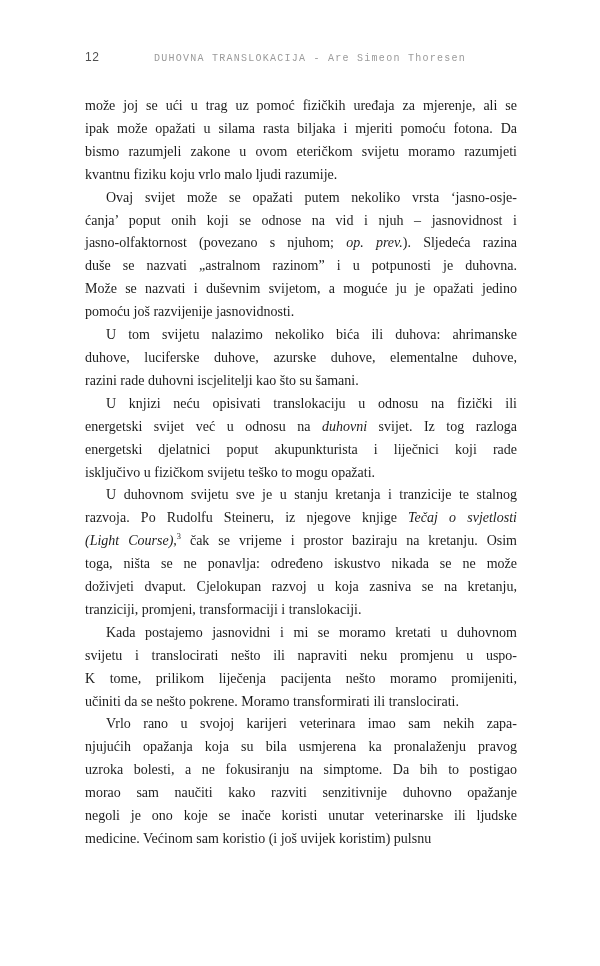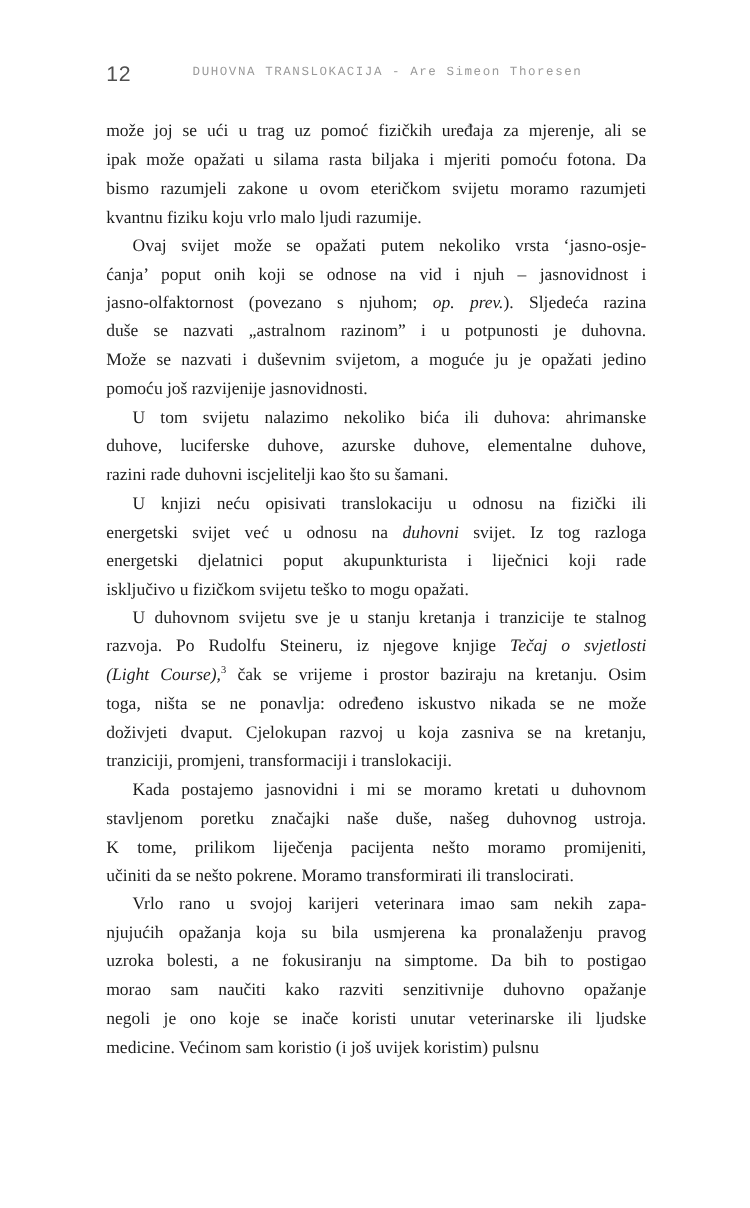--- a/index.html
+++ b/index.html
@@ -12,21 +12,21 @@
     width: 600px;
     height: 966px;
     overflow: hidden;
     font-family: "Liberation Serif", "DejaVu Serif", serif;
   }
   .page-number {
     position: absolute;
     left: 85px;
     top: 50px;
     font-family: "Liberation Sans", "DejaVu Sans", sans-serif;
-    font-size: 17px;
+    font-size: 12px;
     color: #4f4f4f;
     letter-spacing: 0.5px;
   }
   .running-title {
     position: absolute;
     left: 90px;
     top: 53px;
     width: 440px;
     text-align: center;
     font-family: Liberation Mono, monospace;
@@ -94,21 +94,21 @@
     <div class="para indent">
       <div class="line"><span>U duhovnom svijetu sve je u stanju kretanja i tranzicije te stalnog</span></div>
       <div class="line"><span>razvoja. Po Rudolfu Steineru, iz njegove knjige </span><i>Tečaj o svjetlosti</i></div>
       <div class="line"><i>(Light Course),</i><sup>3</sup><span> čak se vrijeme i prostor baziraju na kretanju. Osim</span></div>
       <div class="line"><span>toga, ništa se ne ponavlja: određeno iskustvo nikada se ne može</span></div>
       <div class="line"><span>doživjeti dvaput. Cjelokupan razvoj u koja zasniva se na kretanju,</span></div>
       <div class="line last"><span>tranziciji, promjeni, transformaciji i translokaciji.</span></div>
     </div>
     <div class="para indent">
       <div class="line"><span>Kada postajemo jasnovidni i mi se moramo kretati u duhovnom</span></div>
-      <div class="line"><span>stavljenom poretku značajki naše duše, našeg duhovnog ustroja.</span></div>
+      <div class="line"><span>svijetu i translocirati nešto ili napraviti neku promjenu u uspo-</span></div>
       <div class="line"><span>K tome, prilikom liječenja pacijenta nešto moramo promijeniti,</span></div>
       <div class="line last"><span>učiniti da se nešto pokrene. Moramo transformirati ili translocirati.</span></div>
     </div>
     <div class="para indent">
       <div class="line"><span>Vrlo rano u svojoj karijeri veterinara imao sam nekih zapa-</span></div>
       <div class="line"><span>njujućih opažanja koja su bila usmjerena ka pronalaženju pravog</span></div>
       <div class="line"><span>uzroka bolesti, a ne fokusiranju na simptome. Da bih to postigao</span></div>
       <div class="line"><span>morao sam naučiti kako razviti senzitivnije duhovno opažanje</span></div>
       <div class="line"><span>negoli je ono koje se inače koristi unutar veterinarske ili ljudske</span></div>
       <div class="line last"><span>medicine. Većinom sam koristio (i još uvijek koristim) pulsnu</span></div>

